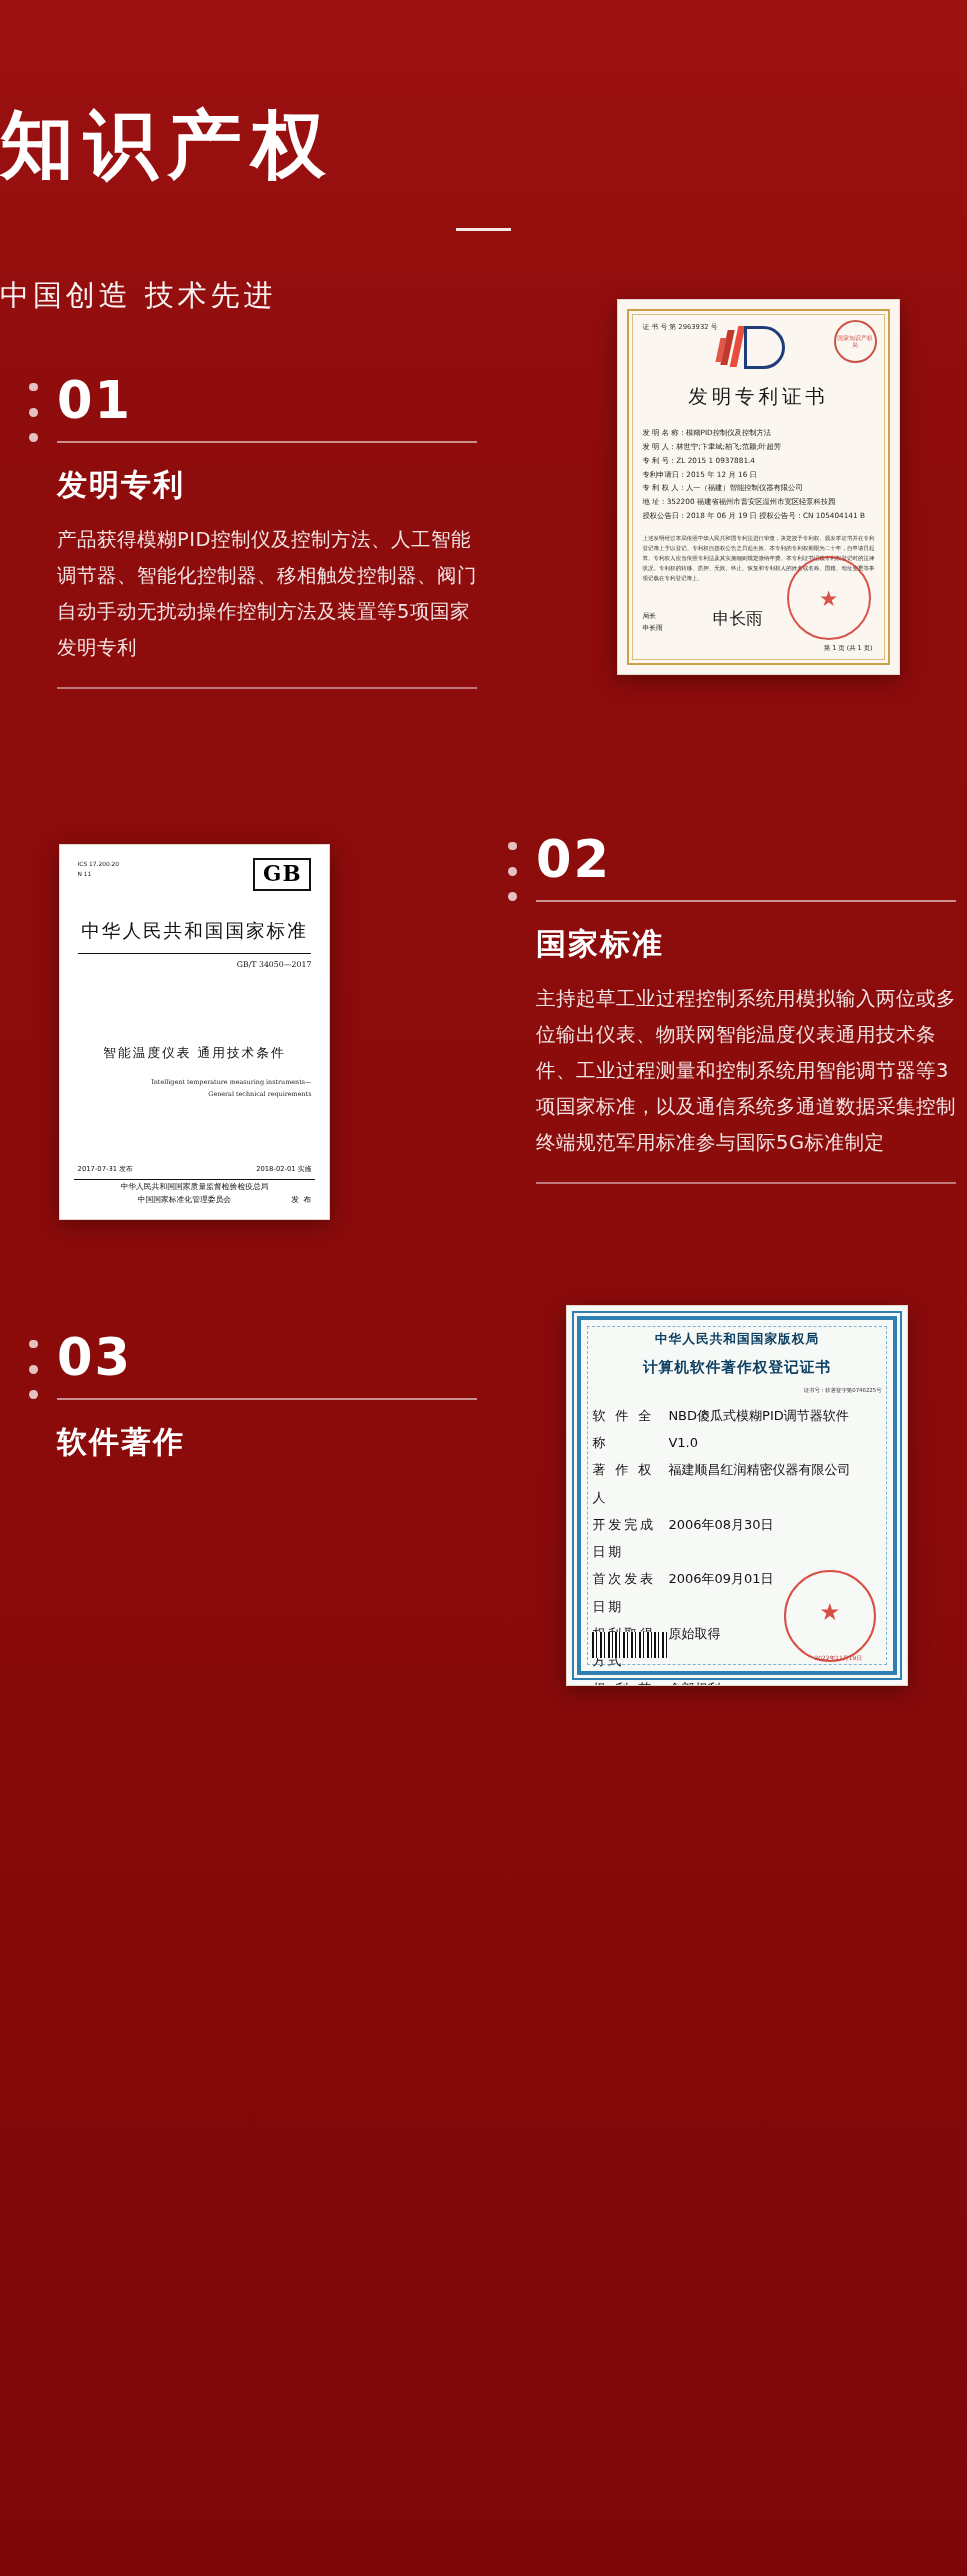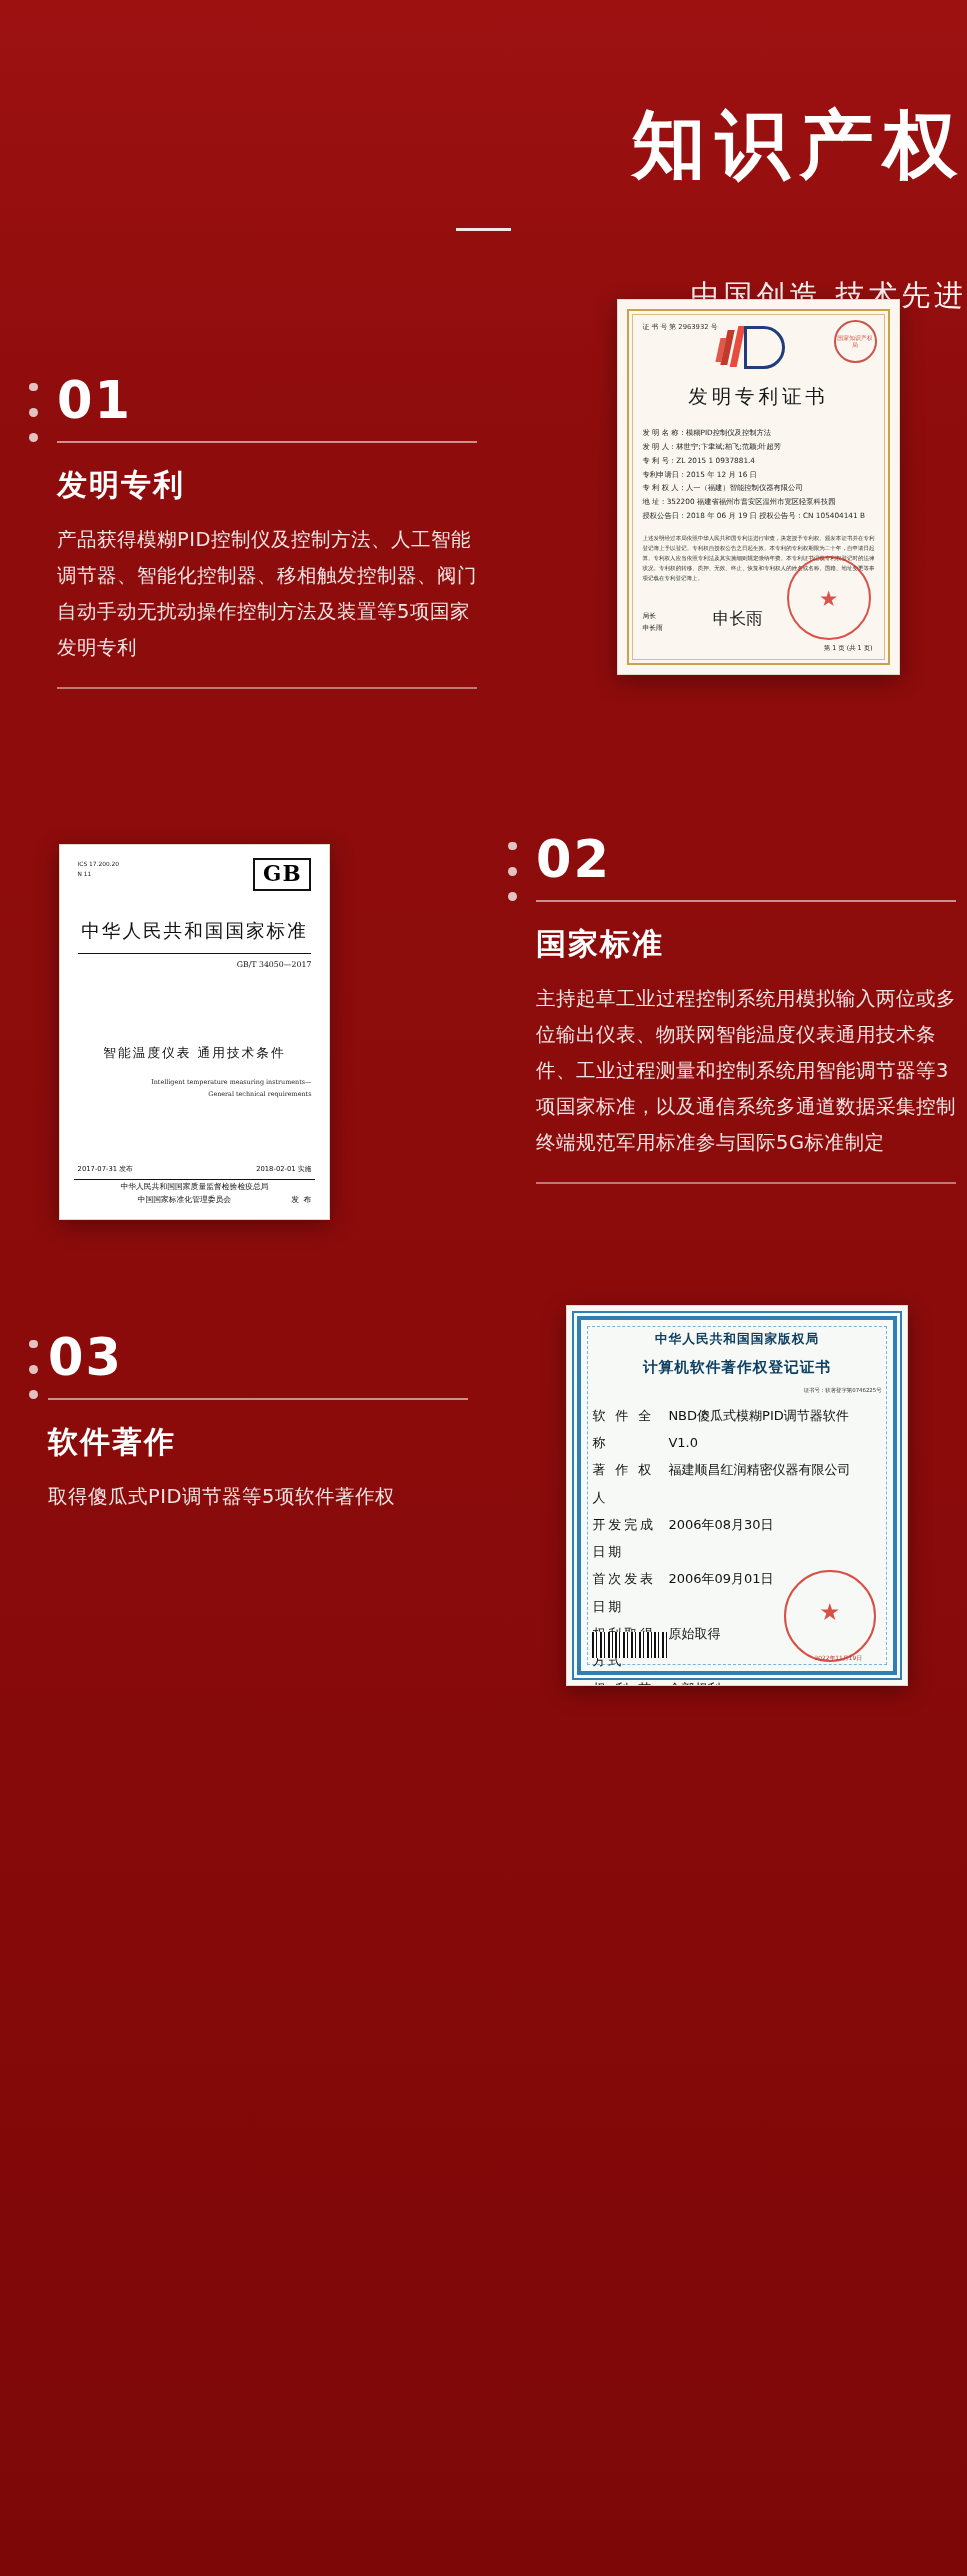--- a/index.html
+++ b/index.html
@@ -11,21 +11,21 @@
   .page {
     position: relative;
     width: 967px;
     min-height: 2576px;
     background: linear-gradient(180deg, #9d1111 0%, #8e0c0c 18%, #8b0b0b 55%, #7d0707 100%);
     overflow: hidden;
     padding-bottom: 59px;
   }
   
   .header {
-    text-align: right;
+    text-align: left;
     padding-top: 107px;
   }
   .header h1 {
     color: #ffffff;
     font-size: 74px;
     font-weight: bold;
     letter-spacing: 9.8px;
     line-height: 1;
   }
   .divider-line {
@@ -317,21 +317,21 @@
   #sec1 .txt-col { position: absolute; left: 57px; top: 0; }
   #sec1 .cert1 { position: absolute; right: 67px; top: -76px; }
 
   #sec2 { margin-top: 39px; height: 430px; }
   #sec2 .dots { left: 508px; top: 7.8px; }
   #sec2 .txt-col { position: absolute; left: 536px; top: 0; }
   #sec2 .cert2 { position: absolute; left: 59px; top: 9.8px; }
 
   #sec3 { margin-top: 68px; height: 420px; }
   #sec3 .dots { left: 29px; top: 7.8px; }
-  #sec3 .txt-col { position: absolute; left: 48px; top: 0; }
+  #sec3 .txt-col { position: absolute; left: 57px; top: 0; }
   #sec3 .cert3 { position: absolute; right: 59px; top: -27px; }
 </style>
 </head>
 <body>
 
 <div class="page">
 
   <div class="header">
     <h1>知识产权</h1>
     <div class="divider-line"></div>
@@ -423,21 +423,20 @@
   <div class="block" id="sec3">
     <div class="dots">
         <i></i>
         <i></i>
         <i></i>
       </div>
     <div class="txt-col">
       <div class="num">03</div>
       <div class="rule"></div>
       <div class="sect-title">软件著作</div>
-      <div class="sect-body">取得傻瓜式PID调节器等5项软件著作权</div>
     </div>
 
     <div class="cert cert3">
       <div class="c3-border"></div>
       <div class="c3-inner">
         <div class="c3-h1">中华人民共和国国家版权局</div>
         <div class="c3-h2">计算机软件著作权登记证书</div>
         <div class="c3-no">证书号：软著登字第0746225号</div>
         <div class="c3-rows">
           <div class="r">

